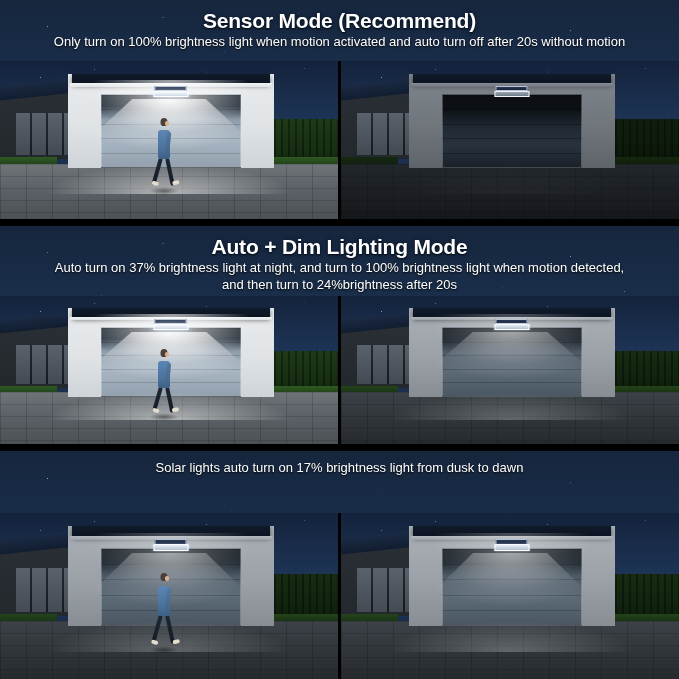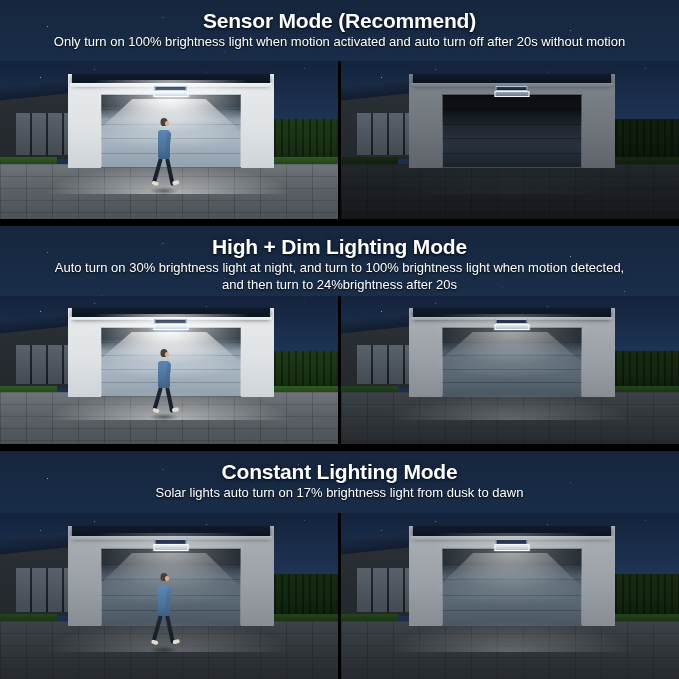--- a/index.html
+++ b/index.html
@@ -381,22 +381,22 @@
       </div>
     </div>
   </div>
 
   <div class="panel gap"></div>
 
   <div class="panel p2">
     <div class="sky"></div>
 
     <div class="caption">
-      <div class="mode-title">High + Dim Lighting Mode</div>
-      <div class="mode-desc">Auto turn on 30% brightness light at night, and turn to 100% brightness light when motion detected,</div>
+      <div class="mode-title">Auto + Dim Lighting Mode</div>
+      <div class="mode-desc">Auto turn on 37% brightness light at night, and turn to 100% brightness light when motion detected,</div>
       <div class="mode-desc">and then turn to 24%brightness after 20s</div>
     </div>
 
     <div class="scenes">
 
       <div class="scene bright">
         <div class="scene-sky"></div>
         <div class="hedge"></div>
         <div class="lawn-r"></div>
         <div class="neighbour"></div>
@@ -453,21 +453,20 @@
       </div>
     </div>
   </div>
 
   <div class="panel gap"></div>
 
   <div class="panel p3">
     <div class="sky"></div>
 
     <div class="caption">
-      <div class="mode-title">Constant Lighting Mode</div>
       <div class="mode-desc">Solar lights auto turn on 17% brightness light from dusk to dawn</div>
     </div>
 
     <div class="scenes">
 
       <div class="scene dim">
         <div class="scene-sky"></div>
         <div class="hedge"></div>
         <div class="lawn-r"></div>
         <div class="neighbour"></div>

